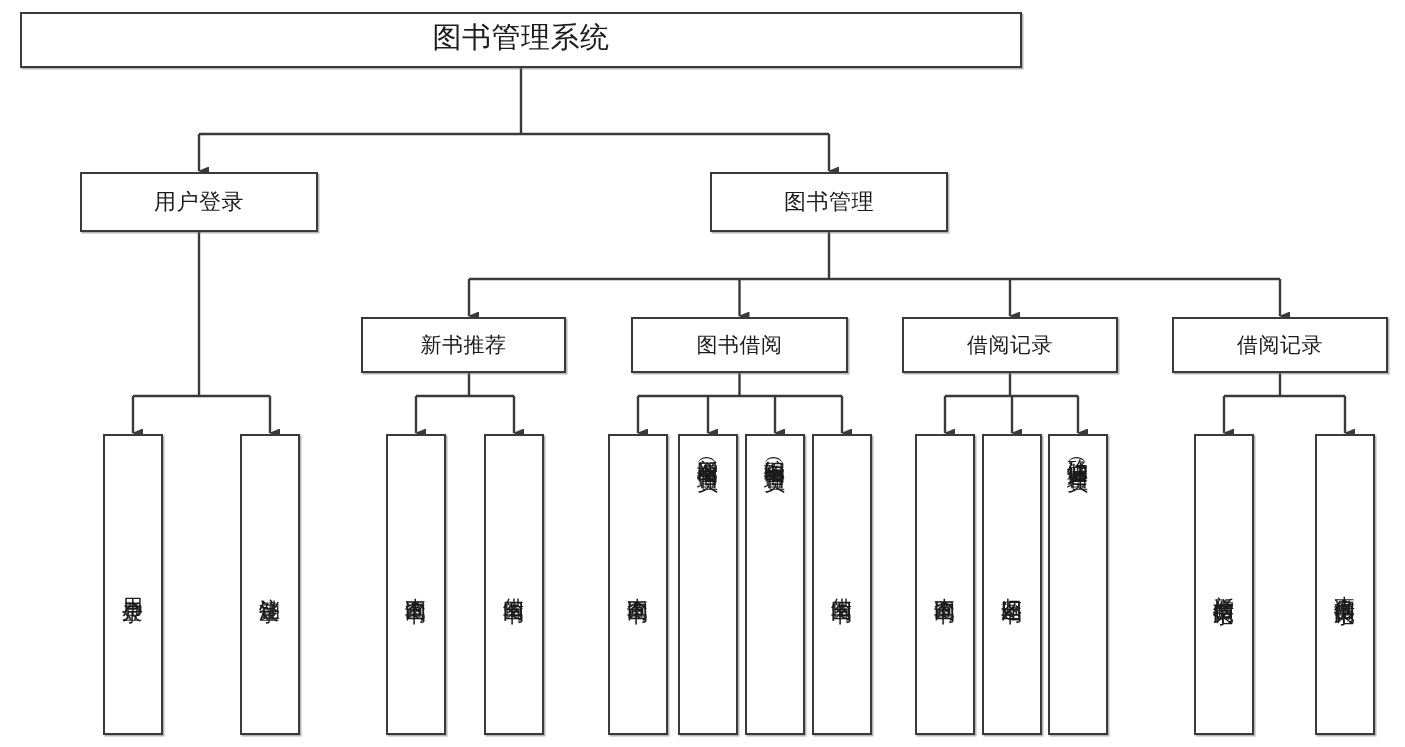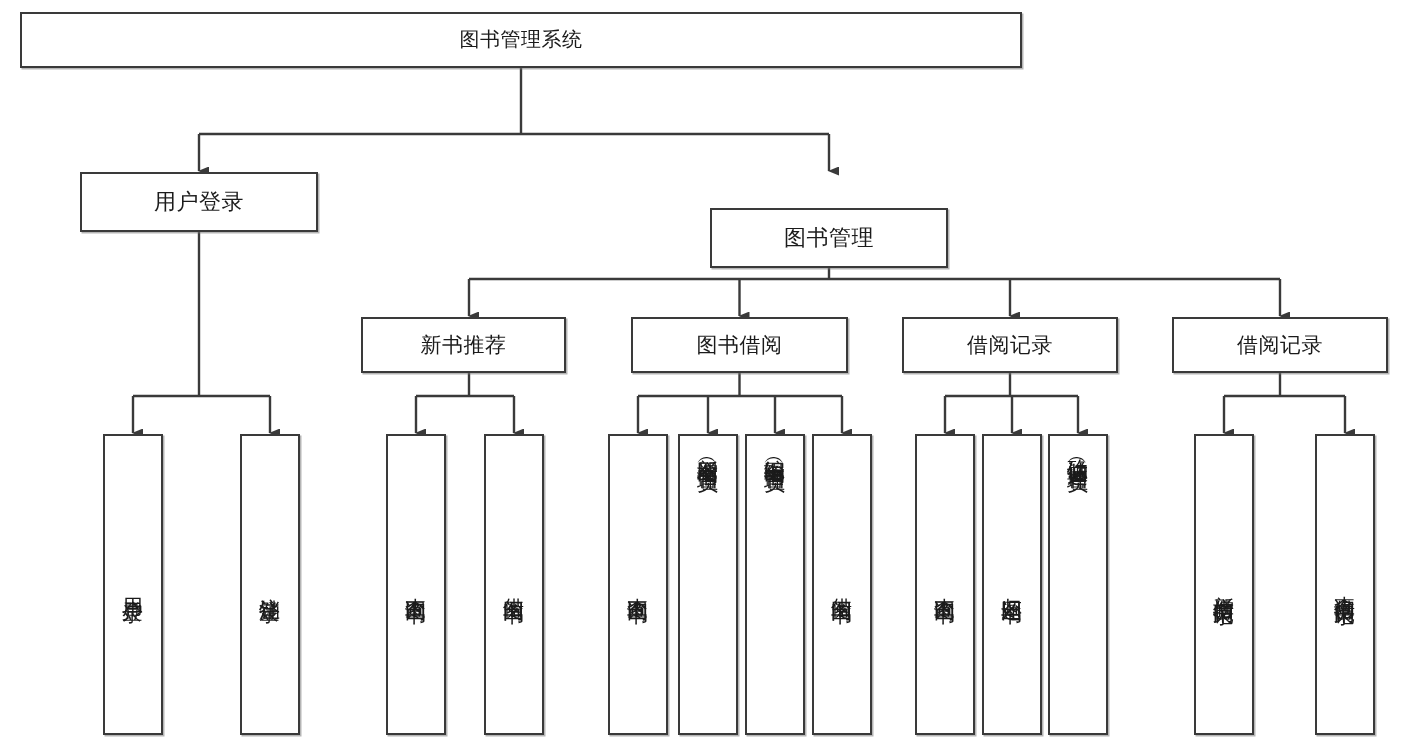--- a/index.html
+++ b/index.html
@@ -36,21 +36,21 @@
     align-items: center;
     justify-content: center;
     box-shadow: 1.5px 1.5px 0 0 rgba(120,120,120,0.55);
   }
   .node .label {
     color: #1b1b1b;
     letter-spacing: 0.5px;
     line-height: 1.18;
     white-space: pre;
   }
-  .node-root .label { font-size: 20px; }
+  .node-root .label { font-size: 29px; font-family: Liberation Mono, monospace; }
   .node-l2 .label { font-size: 22px; }
   .node-l3 .label { font-size: 21px; }
 
   
   .node-leaf {
     align-items: flex-start;
     justify-content: center;
     padding-top: 6px;
   }
   .node-leaf .label {
@@ -119,21 +119,21 @@
         <line x1="1345" y1="396" x2="1345" y2="433" marker-end="url(#arrowhead)"></line>
       </g>
   </svg>
   <div id="node-layer">
       <div class="node node-root" style="left: 20px; top: 12px; width: 1002px; height: 56px;">
         <span class="label">图书管理系统</span>
       </div>
       <div class="node node-l2" style="left: 80px; top: 172px; width: 238px; height: 60px;">
         <span class="label">用户登录</span>
       </div>
-      <div class="node node-l2" style="left: 710px; top: 172px; width: 238px; height: 60px; margin-top: 36px;">
+      <div class="node node-l2" style="left: 710px; top: 172px; width: 238px; height: 60px;">
         <span class="label">图书管理</span>
       </div>
       <div class="node node-l3" style="left: 361px; top: 317px; width: 205px; height: 56px;">
         <span class="label">新书推荐</span>
       </div>
       <div class="node node-l3" style="left: 631px; top: 317px; width: 217px; height: 56px;">
         <span class="label">图书借阅</span>
       </div>
       <div class="node node-l3" style="left: 902px; top: 317px; width: 216px; height: 56px;">
         <span class="label">借阅记录</span>

